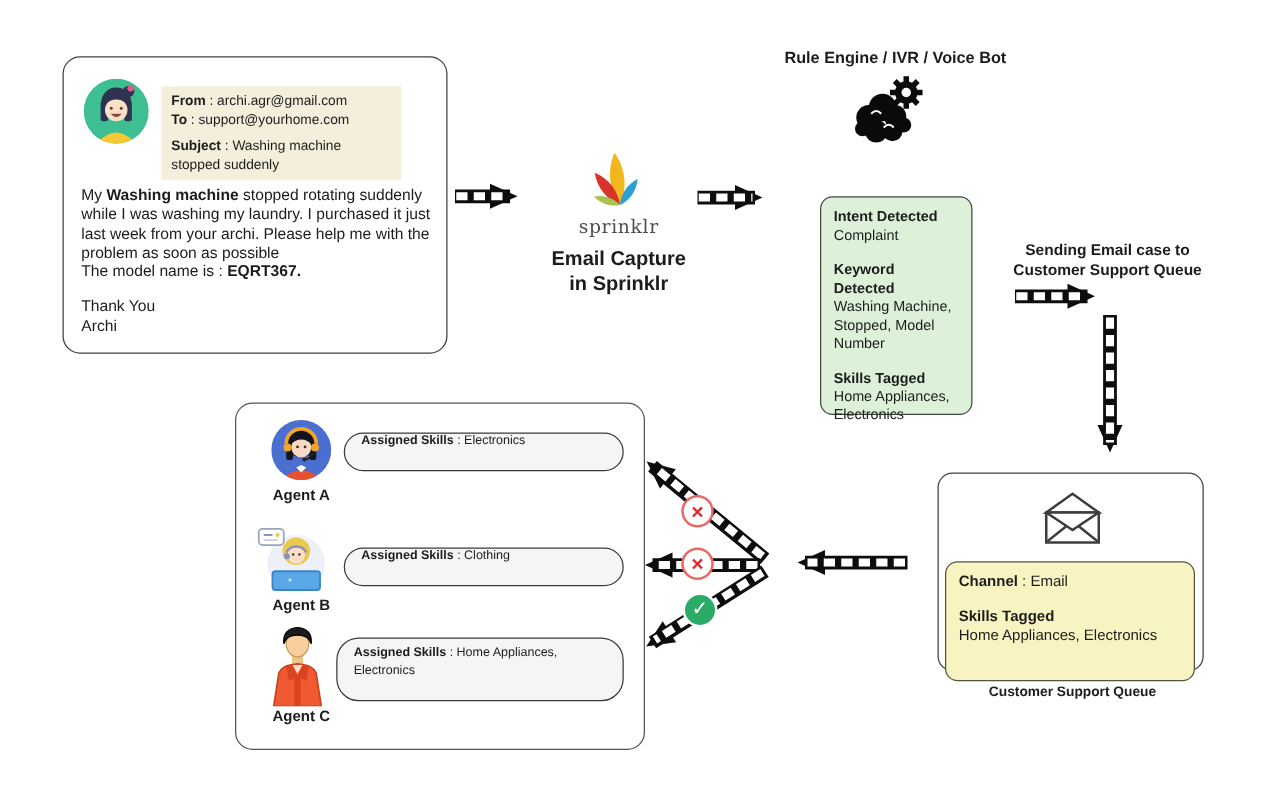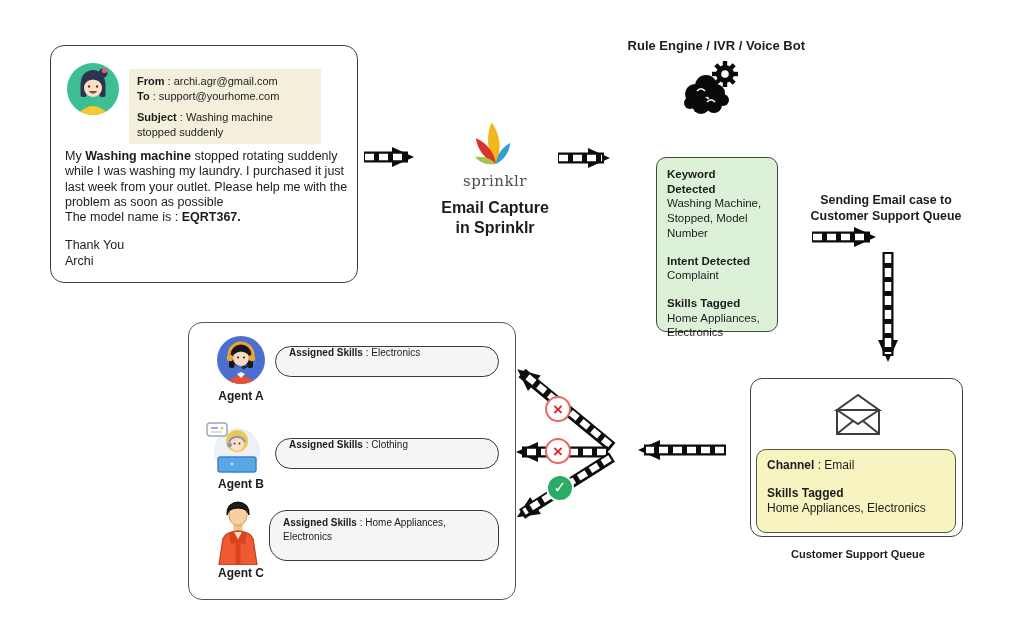--- a/index.html
+++ b/index.html
@@ -111,21 +111,21 @@
         <path d="M10,52 Q26,34 42,52 Z" fill="#f6c832"></path>
       </g>
     </svg>
     <div class="abs email-header" style="left:78px;top:23px;width:192px;">
       <div><b>From</b><span> : </span><span>archi.agr@gmail.com</span></div>
       <div><b>To</b><span> : </span><span>support@yourhome.com</span></div>
       <div style="height:6px;"></div>
       <div><b>Subject</b><span> : </span><span>Washing machine stopped suddenly</span></div>
     </div>
     <div class="abs email-body" style="left:14px;top:90px;width:284px;">
-      <p class="mt"><span>My </span><b>Washing machine</b><span> stopped rotating suddenly while I was washing my laundry. I purchased it just last week from your outlet. Please help me with the problem as soon as possible</span></p>
+      <p class="mt"><span>My </span><b>Washing machine</b><span> stopped rotating suddenly while I was washing my laundry. I purchased it just last week from your archi. Please help me with the problem as soon as possible</span></p>
       <p><span>The model name is</span><span> : </span><b>EQRT367.</b></p>
       <p class="mt"><span>Thank You</span></p>
       <p><span>Archi</span></p>
     </div>
   </div>
 
   <div class="abs center" style="left:433px;top:114px;width:124px;">
     <svg style="margin:0 auto;" width="64" height="58" viewBox="0 0 64 58">
       <g transform="translate(33,50)">
         <path d="M0,0 C-7,-12 -8,-28 0,-42 C8,-28 7,-12 0,0 Z" fill="#f2b71d" transform="rotate(-6)"></path>
@@ -158,44 +158,44 @@
         <circle cx="46" cy="41" r="6"></circle>
         <circle cx="13" cy="44" r="6"></circle>
       </g>
       <path d="M20,32 q4,-4.5 8,0" stroke="#fff" stroke-width="1.6" fill="none"></path>
       <path d="M30,43 q4,-4.5 8,0" stroke="#fff" stroke-width="1.6" fill="none"></path>
     </svg>
   </div>
 
   <div class="abs analysis" style="left:656px;top:157px;width:122px;height:175px;">
     <div class="sec">
+      <div class="sec-title">Intent Detected</div>
+      <div>Complaint</div>
+    </div>
+    <div class="sec">
       <div class="sec-title">Keyword Detected</div>
       <div>Washing Machine, Stopped, Model Number</div>
-    </div>
-    <div class="sec">
-      <div class="sec-title">Intent Detected</div>
-      <div>Complaint</div>
     </div>
     <div class="sec">
       <div class="sec-title">Skills Tagged</div>
       <div>Home Appliances, Electronics</div>
     </div>
   </div>
 
   <div class="abs routing-label" style="left:805px;top:193px;width:162px;">Sending Email case to Customer Support Queue</div>
 
   <div class="abs card" style="left:750px;top:378px;width:213px;height:159px;border-radius:12px;">
     <svg class="abs" style="left:78px;top:11px;" width="58" height="48" viewBox="0 0 58 48">
       <polygon points="8,20 29,5 50,20" fill="#fff" stroke="#3d3d3d" stroke-width="2"></polygon>
       <rect x="8" y="20" width="42" height="24" fill="#fff" stroke="#3d3d3d" stroke-width="2"></rect>
       <polyline points="8,20 29,34 50,20" fill="none" stroke="#3d3d3d" stroke-width="2"></polyline>
       <line x1="9" y1="43" x2="24" y2="31" stroke="#3d3d3d" stroke-width="2"></line>
       <line x1="49" y1="43" x2="34" y2="31" stroke="#3d3d3d" stroke-width="2"></line>
     </svg>
-    <div class="abs yellow-panel" style="left:5px;top:70px;width:200px;height:84px;">
+    <div class="abs yellow-panel" style="left:5px;top:70px;width:200px;height:96px;">
       <div><b>Channel</b><span> : </span><span>Email</span></div>
       <div class="gap"></div>
       <div class="bold">Skills Tagged</div>
       <div>Home Appliances, Electronics</div>
     </div>
   </div>
   <div class="abs csq-caption" style="left:788px;top:547px;width:140px;">Customer Support Queue</div>
 
   <div class="abs card" style="left:188px;top:322px;width:328px;height:278px;border-color:#555;">
 

